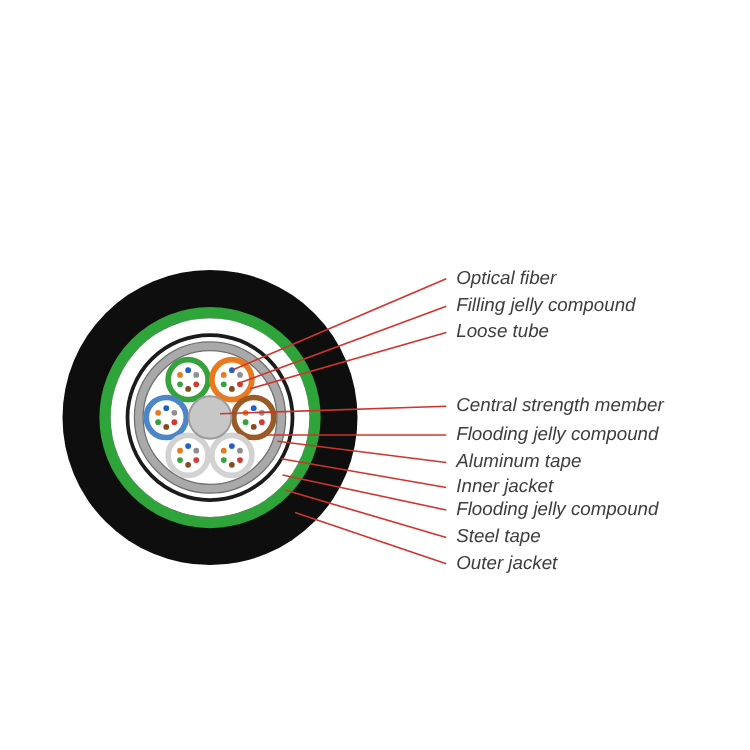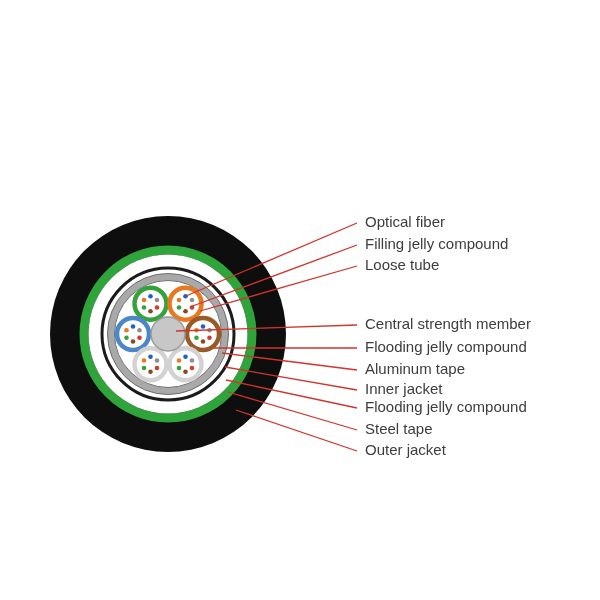--- a/index.html
+++ b/index.html
@@ -9,20 +9,21 @@
     width: 600px;
     height: 600px;
     font-family: "Liberation Sans", sans-serif;
   }
   #canvas {
     position: relative;
     width: 600px;
     height: 600px;
     background: #ffffff;
     overflow: hidden;
+    font-style: italic;
   }
   svg text.callout-label {
     font-family: "Liberation Sans", sans-serif;
     font-size: 15px;
     dominant-baseline: middle;
   }
   svg line.leader {
     stroke-width: 1.3;
     fill: none;
   }

